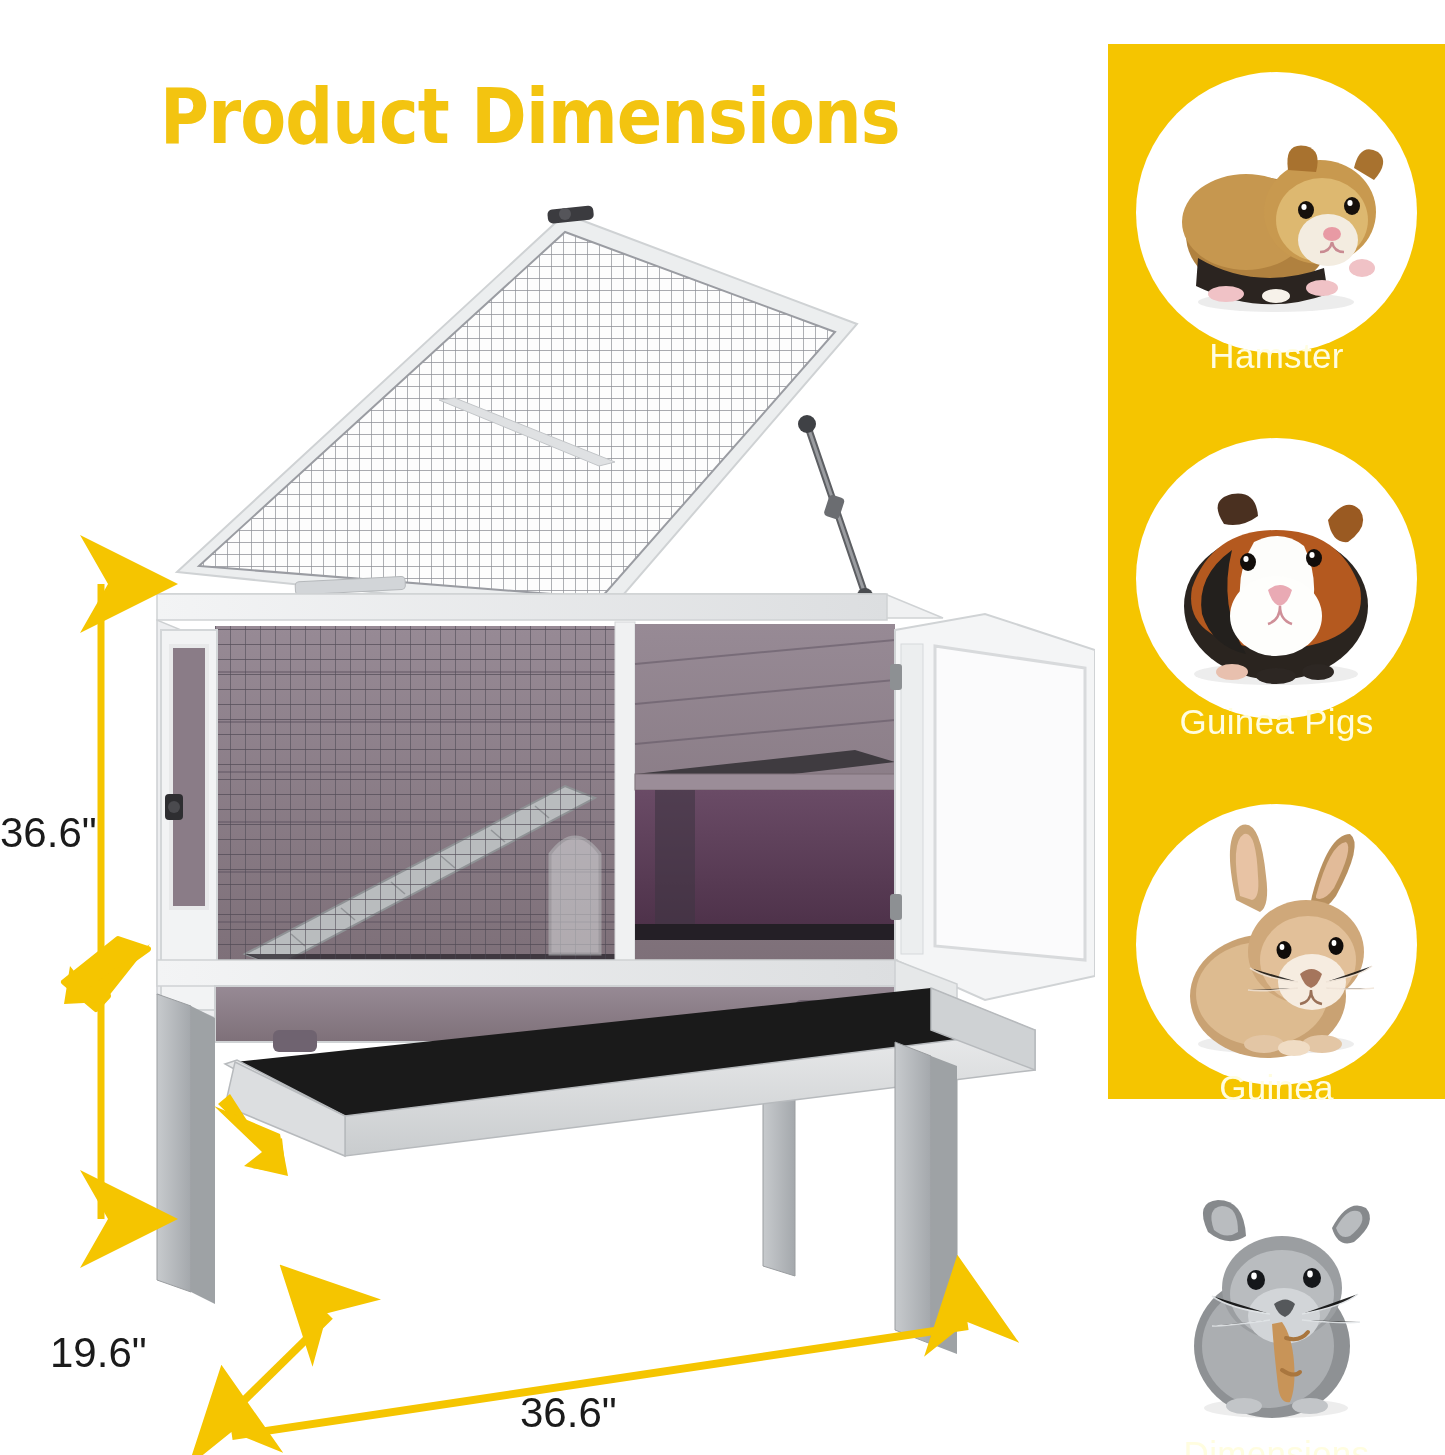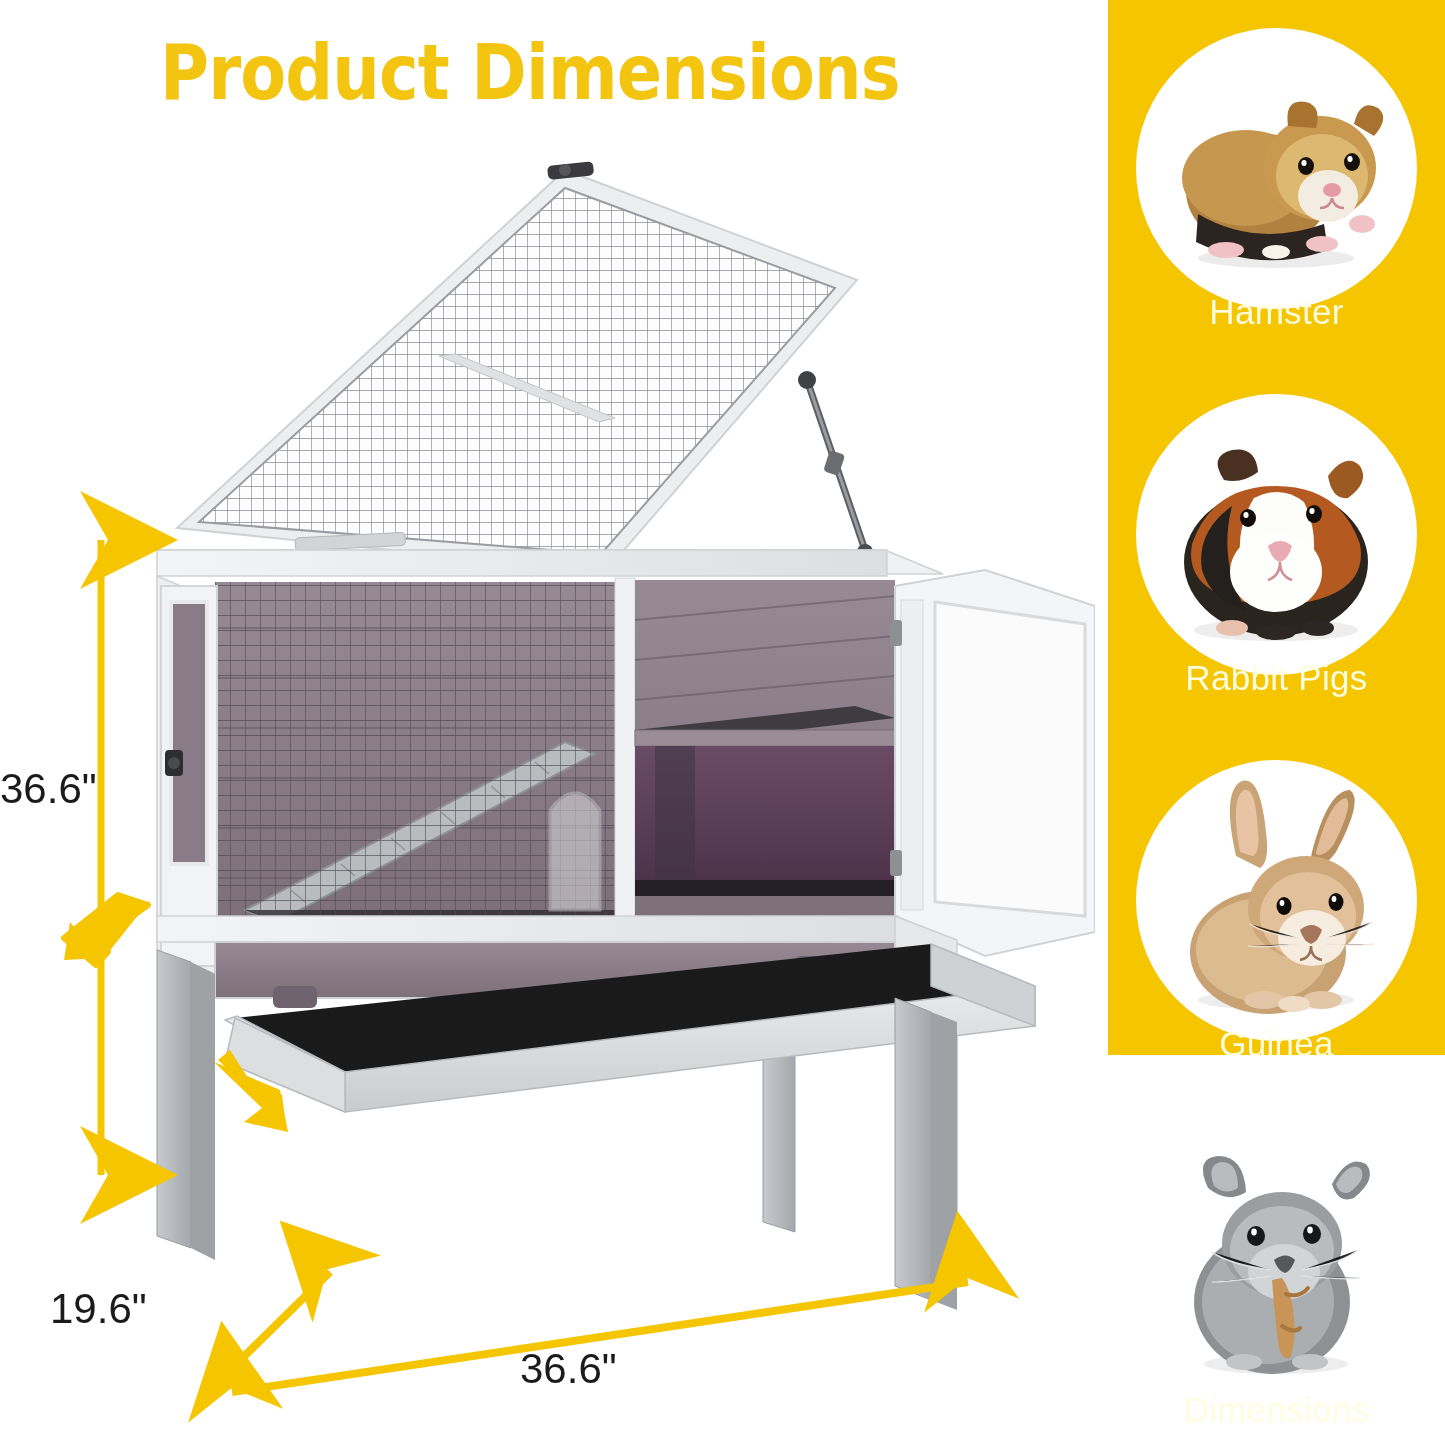--- a/index.html
+++ b/index.html
@@ -2,21 +2,21 @@
 <html><head>
 <meta charset="utf-8">
 <style>
   html,body{margin:0;padding:0;background:#fff;}
   body{
     font-family:"Liberation Sans", sans-serif;
     width:1445px;height:1455px;overflow:hidden;position:relative;
   }
 
   
-  #canvas{position:absolute;inset:0;background:#ffffff;}
+  #canvas{position:absolute;inset:0;background:#ffffff;margin-top:44px;}
 
   
   #title{
     position:absolute;left:160px;top:28px;
     font-size:76px;font-weight:bold;
     font-family:"DejaVu Sans", sans-serif;
     color:#F3C410;
     letter-spacing:-1px;
     transform:scaleX(.88);transform-origin:left top;
     white-space:nowrap;
@@ -307,21 +307,21 @@
           <ellipse cx="178" cy="120" rx="8" ry="9" fill="#120d0a"></ellipse>
           <ellipse cx="110" cy="121" rx="2.6" ry="3" fill="#fff"></ellipse>
           <ellipse cx="176" cy="117" rx="2.6" ry="3" fill="#fff"></ellipse>
           <path d="M132 152 q12 -10 24 0 q-4 14 -12 16 q-8 -2 -12 -16 Z" fill="#e9aab4"></path>
           <path d="M144 168 q0 14 -12 18 M144 168 q0 14 12 18" stroke="#cf8f98" stroke-width="2.5" fill="none"></path>
           <ellipse cx="96" cy="234" rx="16" ry="8" fill="#e8c0ae"></ellipse>
           <ellipse cx="182" cy="234" rx="16" ry="8" fill="#2d2723"></ellipse>
           <ellipse cx="140" cy="238" rx="20" ry="8" fill="#2d2723"></ellipse>
         </svg>
       </div>
-      <div class="pet-label" style="top:658px;">Rabbit Pigs</div>
+      <div class="pet-label" style="top:658px;">Guinea Pigs</div>
     </div>
 
     <div class="pet">
       <div class="pet-circle" style="top:760px;">
         <svg class="animal" viewBox="0 0 281 281">
           <ellipse cx="140" cy="240" rx="78" ry="10" fill="#dcdcdc" opacity=".5"></ellipse>
           <path d="M100 96 q-14 -62 4 -74 q20 -10 26 50 q4 30 -6 36 Z" fill="#c9a477"></path>
           <path d="M104 92 q-10 -54 4 -62 q12 -4 14 42 q2 22 -6 24 Z" fill="#e8c3a4"></path>
           <path d="M176 92 q16 -62 38 -62 q14 10 -14 62 q-14 20 -26 10 Z" fill="#b8905f"></path>
           <path d="M180 92 q14 -52 30 -54 q8 6 -12 46 q-10 14 -18 10 Z" fill="#e2bb99"></path>

